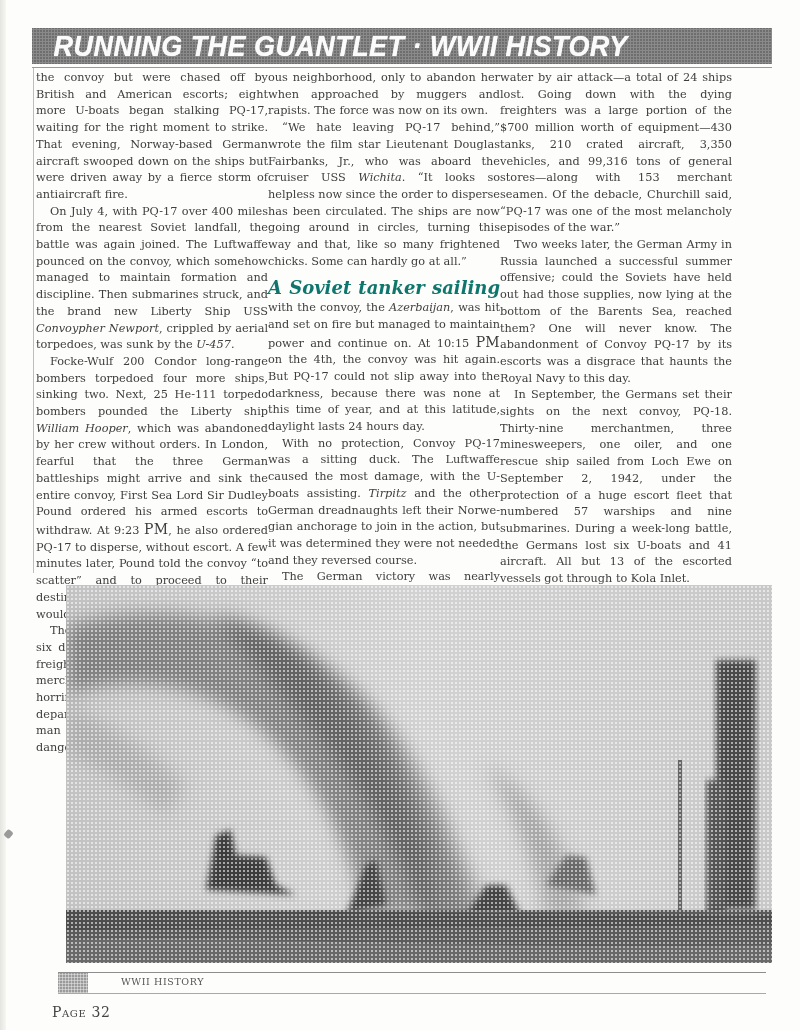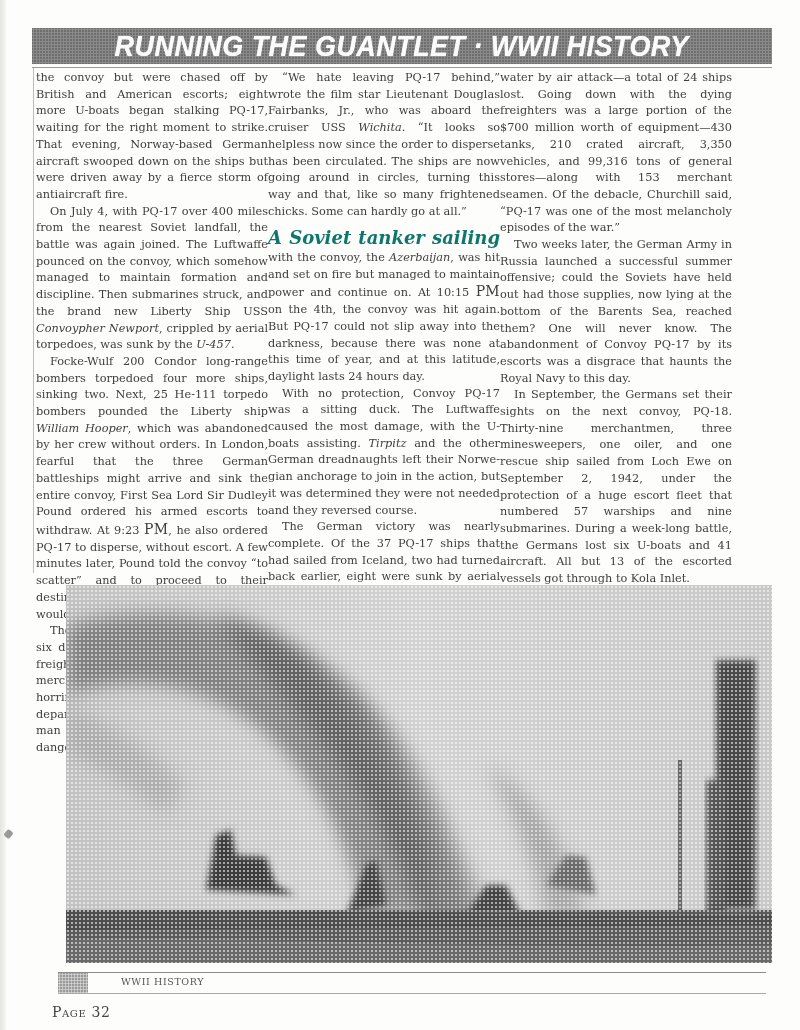--- a/index.html
+++ b/index.html
@@ -6,21 +6,21 @@
   html, body { width: 800px; height: 1030px; background: #fdfdfb; overflow: hidden; }
   body { position: relative; font-family: "DejaVu Serif", "Liberation Serif", serif; color: #3a3a3a; }
 
   .scan-edge { position: absolute; left: 0; top: 0; width: 6px; height: 1030px;
     background: linear-gradient(to right, #e4e4e0, #f6f6f3); }
 
   .header-bar { position: absolute; left: 32px; top: 28px; width: 740px; height: 36px;
     background-color: #6e6e6e;
     background-image: radial-gradient(#8a8a8a 1px, transparent 1.2px);
     background-size: 3px 3px;
-    display: flex; align-items: center; justify-content: center; }
+    display: flex; align-items: center; }
   .header-title { font-family: "Liberation Sans", "DejaVu Sans", sans-serif; font-weight: bold; font-style: italic;
     font-size: 29px; letter-spacing: 0.5px; color: #fbfbfb; white-space: nowrap;
     transform: scaleX(0.93); text-shadow: 0 0 1px #fff; }
   .header-rule { position: absolute; left: 32px; top: 67px; width: 740px; height: 1px; background: #9a9a9a; }
   .left-tick { position: absolute; left: 33px; top: 68px; width: 1px; height: 505px; background: #bdbdbd; }
 
   .columns { position: absolute; left: 36px; top: 70px; width: 720px; height: 505px;
     display: flex; }
   .col { width: 232px; font-size: 11.3px; line-height: 16.7px; text-align: justify; hyphens: manual; color: #3e3e3e; }
   .col p { text-indent: 14px; }
@@ -64,20 +64,21 @@
 
 <div class="columns">
   <div class="col">
     <p class="no-indent">the convoy but were chased off by British and American escorts; eight more U-boats began stalking PQ-17, waiting for the right moment to strike. That evening, Norway-based German air­craft swooped down on the ships but were dri­ven away by a fierce storm of antiaircraft fire.</p>
     <p><span>On July 4, with PQ-17 over 400 miles from the nearest Soviet landfall, the battle was again joined. The Luftwaffe pounced on the convoy, which somehow managed to maintain forma­tion and discipline. Then submarines struck, and the brand new Liberty Ship USS </span><em>Convoy­pher Newport</em><span>, crippled by aerial torpedoes, was sunk by the </span><em>U-457</em><span>.</span></p>
     <p><span>Focke-Wulf 200 Condor long-range bombers torpedoed four more ships, sinking two. Next, 25 He-111 torpedo bombers pounded the Lib­erty ship </span><em>William Hooper</em><span>, which was aban­doned by her crew without orders. In London, fearful that the three German battleships might arrive and sink the entire convoy, First Sea Lord Sir Dudley Pound ordered his armed escorts to withdraw. At 9:23 </span><span class="sc">PM</span><span>, he also ordered PQ-17 to disperse, without escort. A few minutes later, Pound told the convoy “to scatter” and to pro­ceed to their destinations individually. This order would doom PQ-17.</span></p>
     <p>The naval escort of four cruisers and six destroyers did as ordered, left the freighters, and headed south. The merchant ship captains watched in horrified astonishment as their escorts departed—the military equivalent of a man walking his date home through a danger-</p>
   </div>
 
   <div class="col">
+    <p class="no-indent">ous neighborhood, only to abandon her when approached by muggers and rapists. The force was now on its own.</p>
     <p><span>“We hate leaving PQ-17 behind,” wrote the film star Lieutenant Douglas Fairbanks, Jr., who was aboard the cruiser USS </span><em>Wichita</em><span>. “It looks so helpless now since the order to dis­perse has been circulated. The ships are now going around in circles, turning this way and that, like so many frightened chicks. Some can hardly go at all.”</span></p>
     <p class="no-indent gap"><span class="run-in">A Soviet tanker sailing</span><span> with the convoy, the </span><em>Azerbaijan</em><span>, was hit and set on fire but man­aged to maintain power and continue on. At 10:15 </span><span class="sc">PM</span><span> on the 4th, the convoy was hit again. But PQ-17 could not slip away into the dark­ness, because there was none at this time of year, and at this latitude, daylight lasts 24 hours day.</span></p>
     <p><span>With no protection, Convoy PQ-17 was a sit­ting duck. The Luftwaffe caused the most dam­age, with the U-boats assisting. </span><em>Tirpitz</em><span> and the other German dreadnaughts left their Norwe­gian anchorage to join in the action, but it was determined they were not needed and they reversed course.</span></p>
     <p>The German victory was nearly complete. Of the 37 PQ-17 ships that had sailed from Ice­land, two had turned back earlier, eight were sunk by aerial bombs and torpedoes, nine were sunk by U-boats, and a further seven were sunk by U-boats after having been left dead in the</p>
   </div>
 
   <div class="col">
     <p class="no-indent">water by air attack—a total of 24 ships lost. Going down with the dying freighters was a large portion of the $700 million worth of equipment—430 tanks, 210 crated aircraft, 3,350 vehicles, and 99,316 tons of general stores—along with 153 merchant seamen. Of the debacle, Churchill said, “PQ-17 was one of the most melancholy episodes of the war.”</p>
     <p>Two weeks later, the German Army in Russia launched a successful summer offensive; could the Soviets have held out had those supplies, now lying at the bottom of the Barents Sea, reached them? One will never know. The abandonment of Convoy PQ-17 by its escorts was a disgrace that haunts the Royal Navy to this day.</p>
     <p>In September, the Germans set their sights on the next convoy, PQ-18. Thirty-nine mer­chantmen, three minesweepers, one oiler, and one rescue ship sailed from Loch Ewe on Sep­tember 2, 1942, under the protection of a huge escort fleet that numbered 57 warships and nine submarines. During a week-long battle, the Germans lost six U-boats and 41 aircraft. All but 13 of the escorted vessels got through to Kola Inlet.</p>

